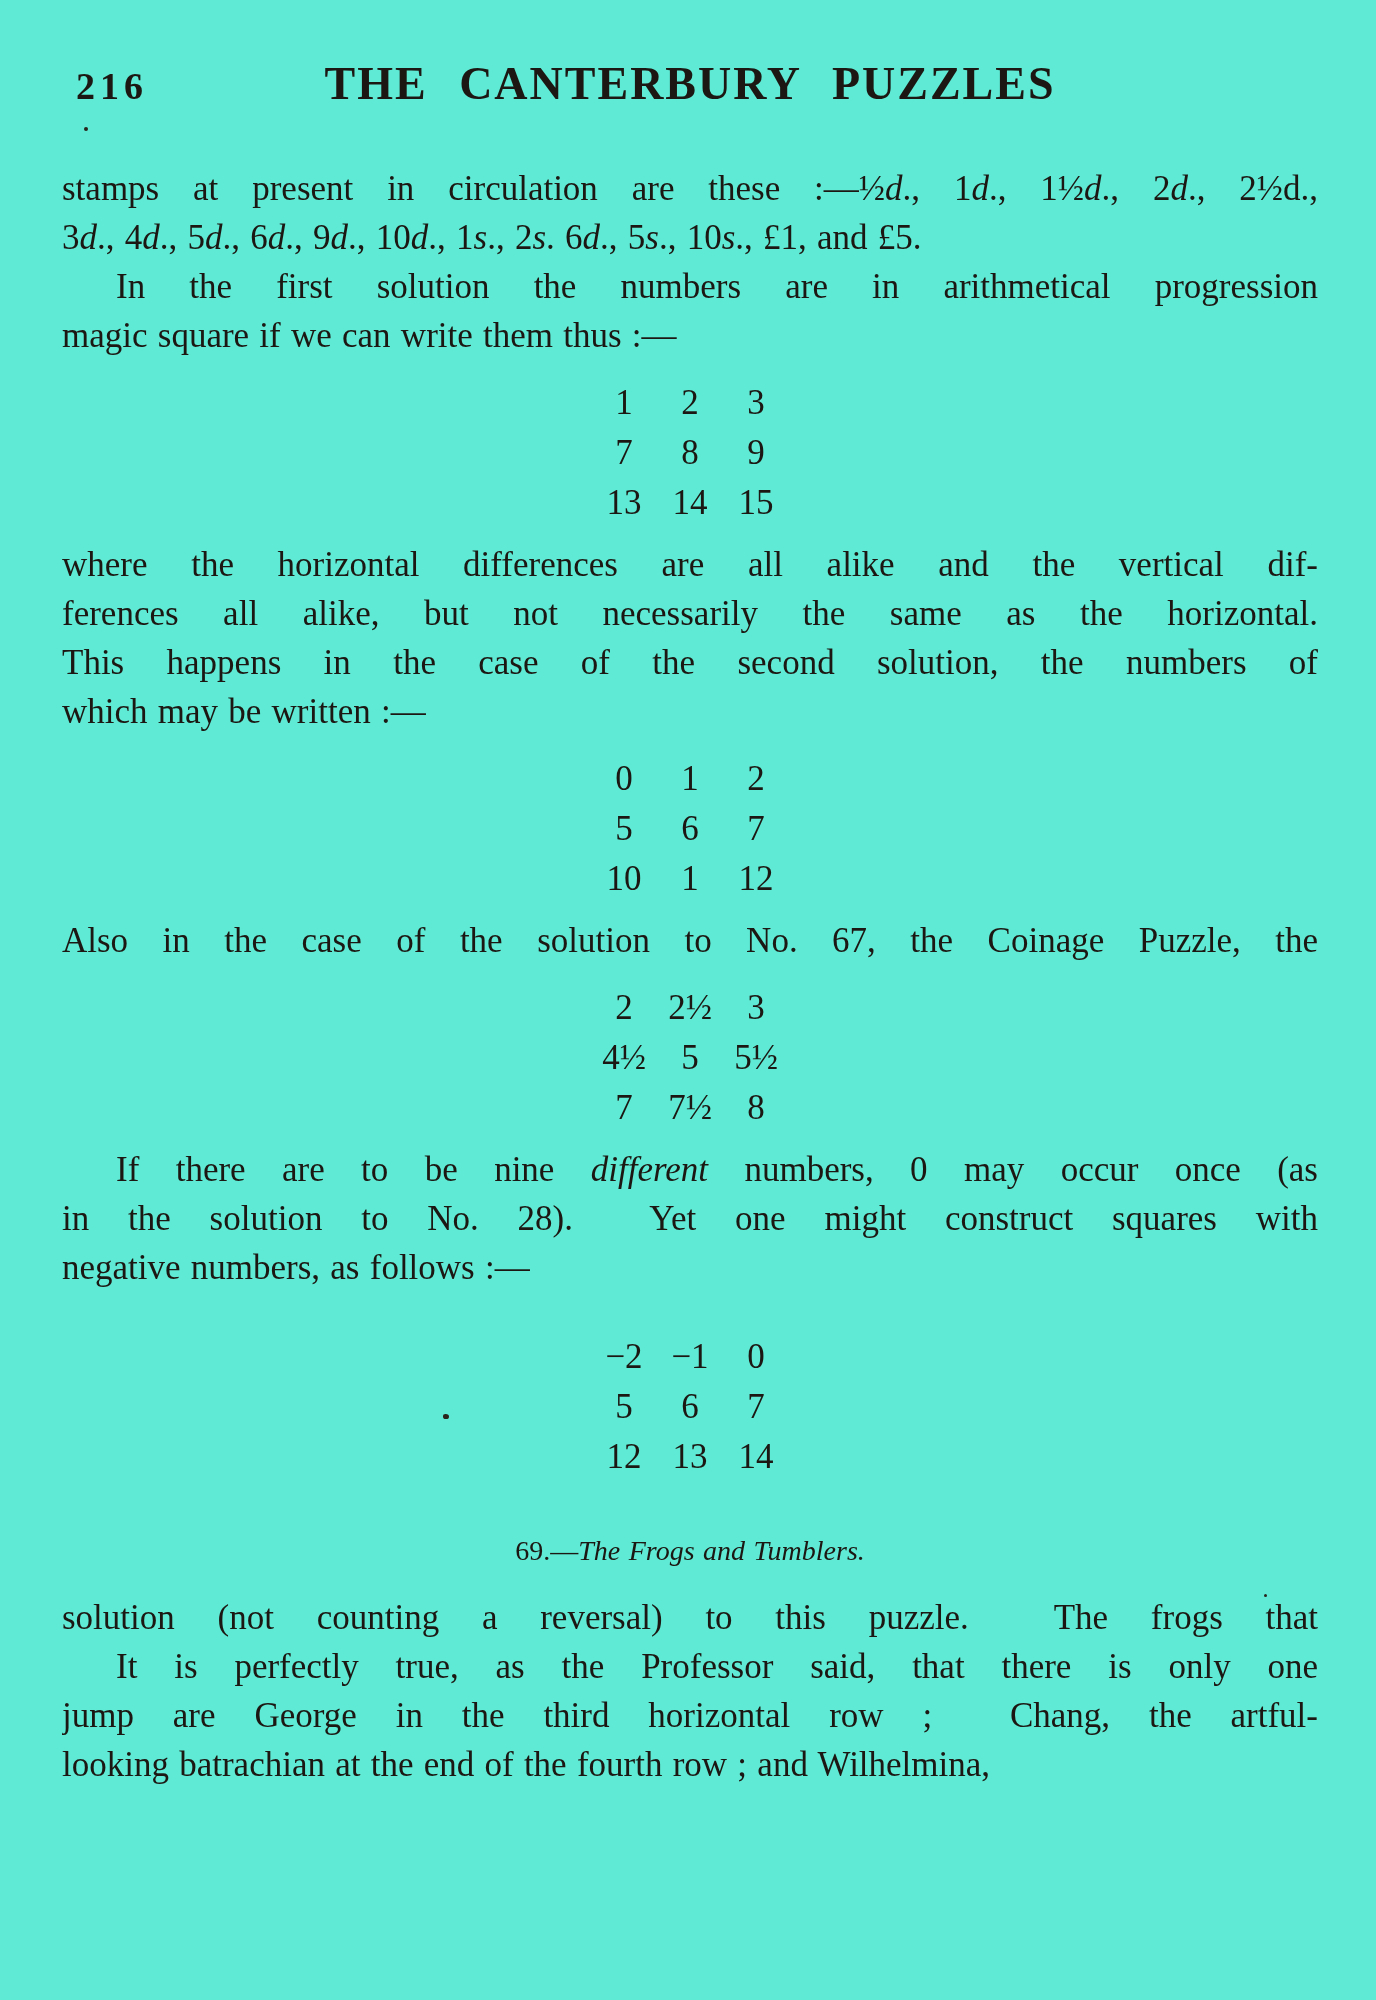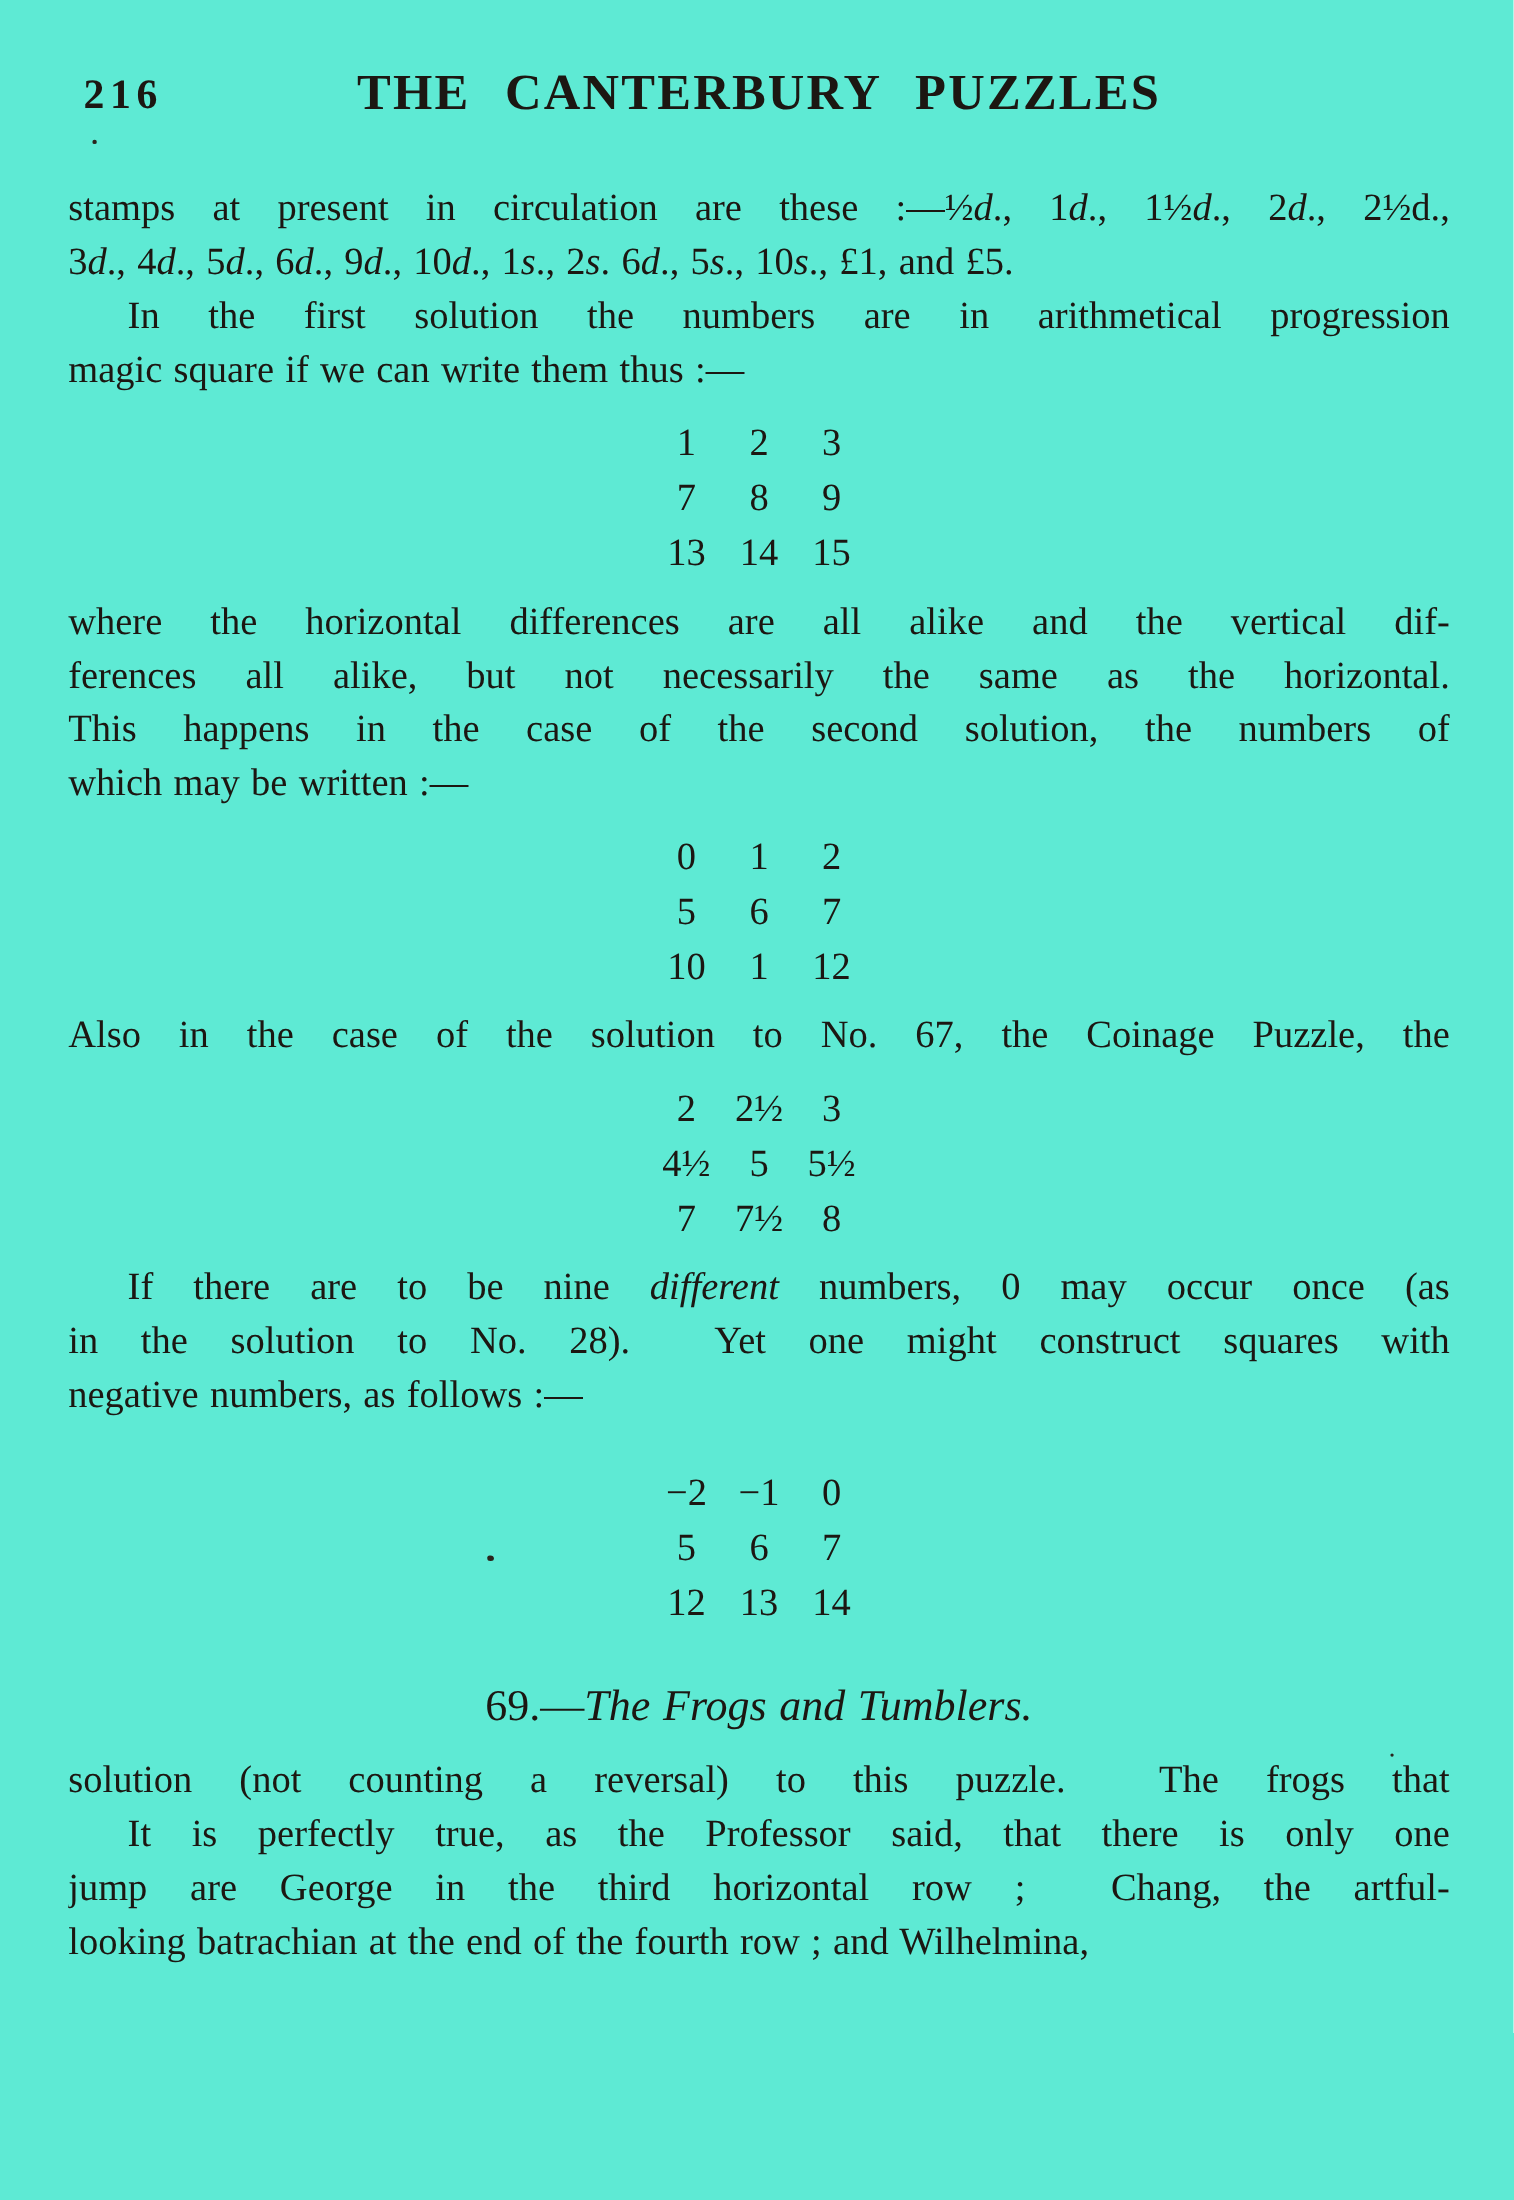--- a/index.html
+++ b/index.html
@@ -35,21 +35,21 @@
   .grid {
     width:-moz-fit-content; width:fit-content;
     margin:18px auto 12px;
     display:grid; grid-template-columns:repeat(3,62px); column-gap:4px;
   }
   .grid.last { margin:40px auto 14px; }
   .grid .cell {
     font-size:35px; line-height:50px; height:50px; text-align:center;
   }
   .heading { margin:44px 0 18px; }
-  .heading .line { font-size:40px; }
+  .heading .line { font-size:28px; }
   .speck { position:absolute; background:#2a241c; border-radius:50%; }
   .speck.s1 { left:84px; top:127px; width:4px; height:4px; }
   .speck.s2 { left:443px; top:1414px; width:6px; height:5px; border-radius:40% 60% 50% 50%; }
   .speck.s3 { left:1264px; top:1594px; width:3px; height:3px; }
 </style>
 </head>
 <body>
 
 <div class="page">
   <div class="speck s1"></div>

